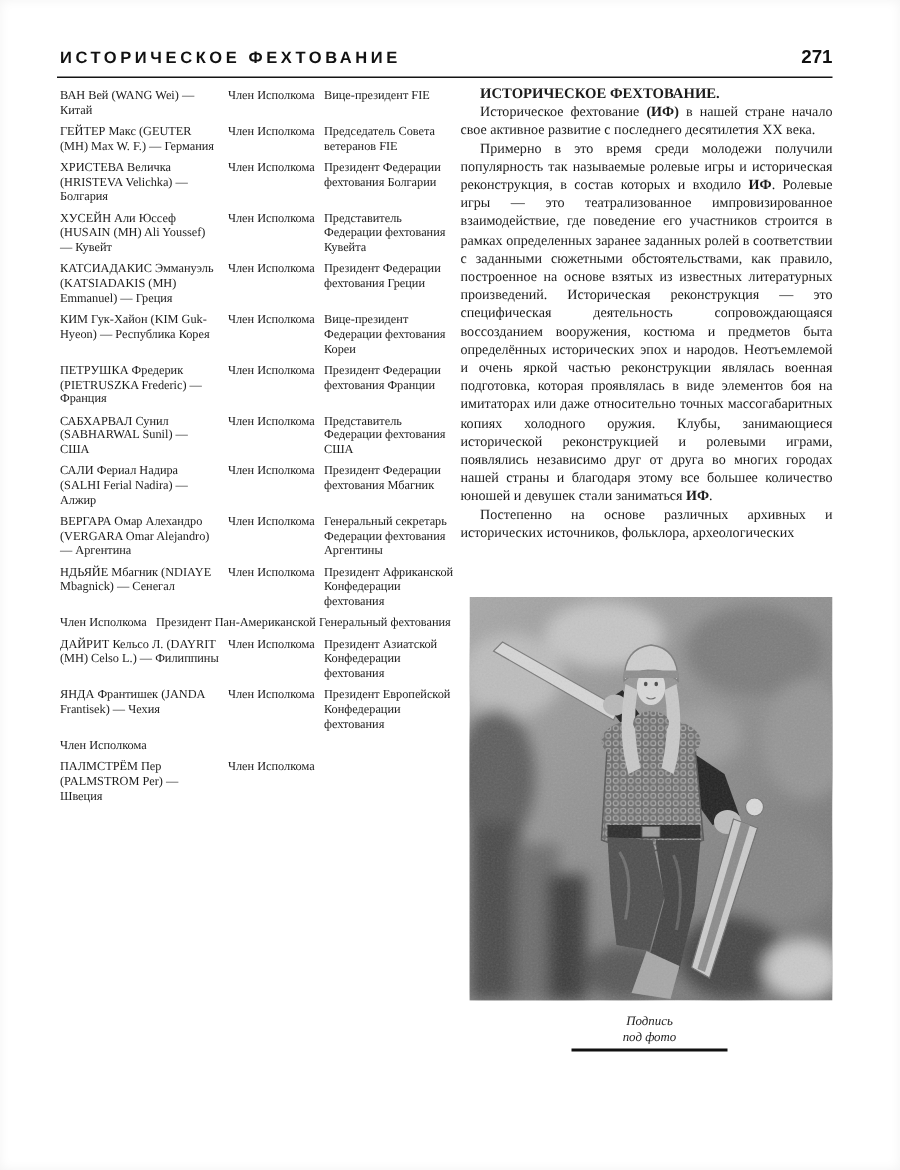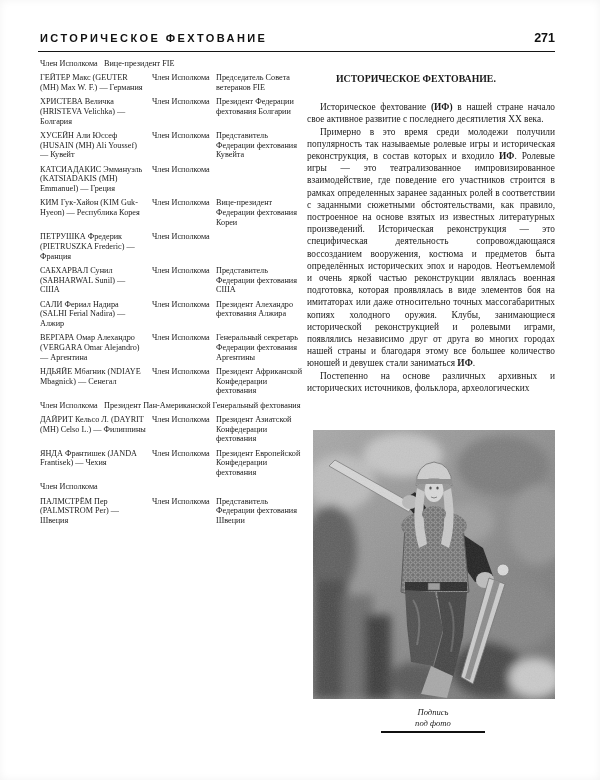--- a/index.html
+++ b/index.html
@@ -39,21 +39,21 @@
 
   .t-row {
     display:flex; margin-bottom:4.6px;
     font-size:8.2px; line-height:9.7px;
   }
   .t-name { width:106px; padding-right:6px; }
   .t-role { width:60px; padding-right:4px; }
   .t-pos  { flex:1; }
 
   article h2 {
-    margin:16px; font-size:9.8px; line-height:12.2px; font-weight:700;
+    margin:0; font-size:9.8px; line-height:12.2px; font-weight:700;
     text-indent:13px;
   }
   article p {
     margin:0; text-align:justify;
     font-size:9.4px; line-height:12.2px; text-indent:13px;
   }
   figure { margin:36px 0 0 6px; width:240px; }
   .photo-frame { width:242px; height:269px; display:block; }
   figcaption {
     text-align:center; font-style:italic;
@@ -71,20 +71,21 @@
   <header class="running-header">
     <span class="running-title">ИСТОРИЧЕСКОЕ ФЕХТОВАНИЕ</span>
     <span class="page-number">271</span>
   </header>
   <div class="header-rule"></div>
 
   <div class="content">
 
     <div class="left-col">
         <div class="t-row">
+          <div class="t-name">ВАН Вей (WANG Wei) — Китай</div>
           <div class="t-role">Член Исполкома</div>
           <div class="t-pos">Вице-президент FIE</div>
         </div>
         <div class="t-row">
           <div class="t-name">ГЕЙТЕР Макс (GEUTER (MH) Max W. F.) — Германия</div>
           <div class="t-role">Член Исполкома</div>
           <div class="t-pos">Председатель Совета ветеранов FIE</div>
         </div>
         <div class="t-row">
           <div class="t-name">ХРИСТЕВА Величка (HRISTEVA Velichka) — Болгария</div>
@@ -92,39 +93,41 @@
           <div class="t-pos">Президент Федерации фехтования Болгарии</div>
         </div>
         <div class="t-row">
           <div class="t-name">ХУСЕЙН Али Юссеф (HUSAIN (MH) Ali Youssef) — Кувейт</div>
           <div class="t-role">Член Исполкома</div>
           <div class="t-pos">Представитель Федерации фехтования Кувейта</div>
         </div>
         <div class="t-row">
           <div class="t-name">КАТСИАДАКИС Эммануэль (KATSIADAKIS (MH) Emmanuel) — Греция</div>
           <div class="t-role">Член Исполкома</div>
+          <div class="t-pos">Президент Федерации фехтования Греции</div>
         </div>
         <div class="t-row">
           <div class="t-name">КИМ Гук-Хайон (KIM Guk-Hyeon) — Республика Корея</div>
           <div class="t-role">Член Исполкома</div>
           <div class="t-pos">Вице-президент Федерации фехтования Кореи</div>
         </div>
         <div class="t-row">
           <div class="t-name">ПЕТРУШКА Фредерик (PIETRUSZKA Frederic) — Франция</div>
           <div class="t-role">Член Исполкома</div>
+          <div class="t-pos">Президент Федерации фехтования Франции</div>
         </div>
         <div class="t-row">
           <div class="t-name">САБХАРВАЛ Сунил (SABHARWAL Sunil) — США</div>
           <div class="t-role">Член Исполкома</div>
           <div class="t-pos">Представитель Федерации фехтования США</div>
         </div>
         <div class="t-row">
           <div class="t-name">САЛИ Фериал Надира (SALHI Ferial Nadira) — Алжир</div>
           <div class="t-role">Член Исполкома</div>
-          <div class="t-pos">Президент Алехандро фехтования Алжира</div>
+          <div class="t-pos">Президент Федерации фехтования Мбагник</div>
         </div>
         <div class="t-row">
           <div class="t-name">ВЕРГАРА Омар Алехандро (VERGARA Omar Alejandro) — Аргентина</div>
           <div class="t-role">Член Исполкома</div>
           <div class="t-pos">Генеральный секретарь Федерации фехтования Аргентины</div>
         </div>
         <div class="t-row">
           <div class="t-name">НДЬЯЙЕ Мбагник (NDIAYE Mbagnick) — Сенегал</div>
           <div class="t-role">Член Исполкома</div>
           <div class="t-pos">Президент Африканской Конфедерации фехтования</div>
@@ -142,21 +145,20 @@
           <div class="t-name">ЯНДА Франтишек (JANDA Frantisek) — Чехия</div>
           <div class="t-role">Член Исполкома</div>
           <div class="t-pos">Президент Европейской Конфедерации фехтования</div>
         </div>
         <div class="t-row">
           <div class="t-role">Член Исполкома</div>
         </div>
         <div class="t-row">
           <div class="t-name">ПАЛМСТРЁМ Пер (PALMSTROM Per) — Швеция</div>
           <div class="t-role">Член Исполкома</div>
-          <div class="t-pos">Представитель Федерации фехтования Швеции</div>
         </div>
       </div>
 
     <div class="right-col">
       <article>
         <h2>ИСТОРИЧЕСКОЕ ФЕХТОВАНИЕ.</h2>
         <div>
             <p><span>Историческое фехтование </span><b>(ИФ)</b><span> в нашей стране начало свое активное развитие с последнего десятилетия XX века.</span></p>
             <p><span>Примерно в это время среди молодежи получили популярность так называемые ролевые игры и историческая реконструкция, в состав которых и входило </span><b>ИФ</b><span>. Ролевые игры — это театрализованное импровизированное взаимодействие, где поведение его участников строится в рамках определенных заранее заданных ролей в соответствии с заданными сюжетными обстоятельствами, как правило, построенное на основе взятых из известных литературных произведений. Историческая реконструкция — это специфическая деятельность сопровождающаяся воссозданием вооружения, костюма и предметов быта определённых исторических эпох и народов. Неотъемлемой и очень яркой частью реконструкции являлась военная подготовка, которая проявлялась в виде элементов боя на имитаторах или даже относительно точных массогабаритных копиях холодного оружия. Клубы, занимающиеся исторической реконструкцией и ролевыми играми, появлялись независимо друг от друга во многих городах нашей страны и благодаря этому все большее количество юношей и девушек стали заниматься </span><b>ИФ</b><span>.</span></p>
             <p><span>Постепенно на основе различных архивных и исторических источников, фольклора, археологических</span></p>

